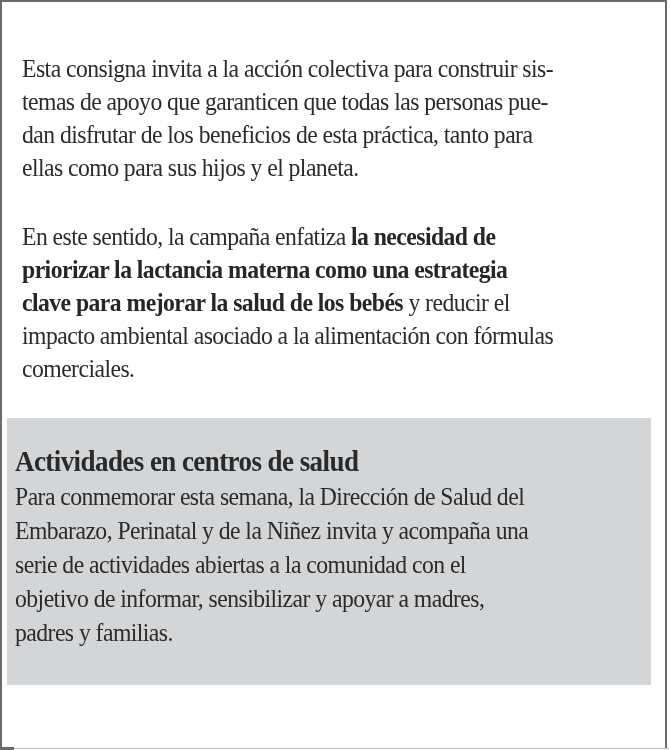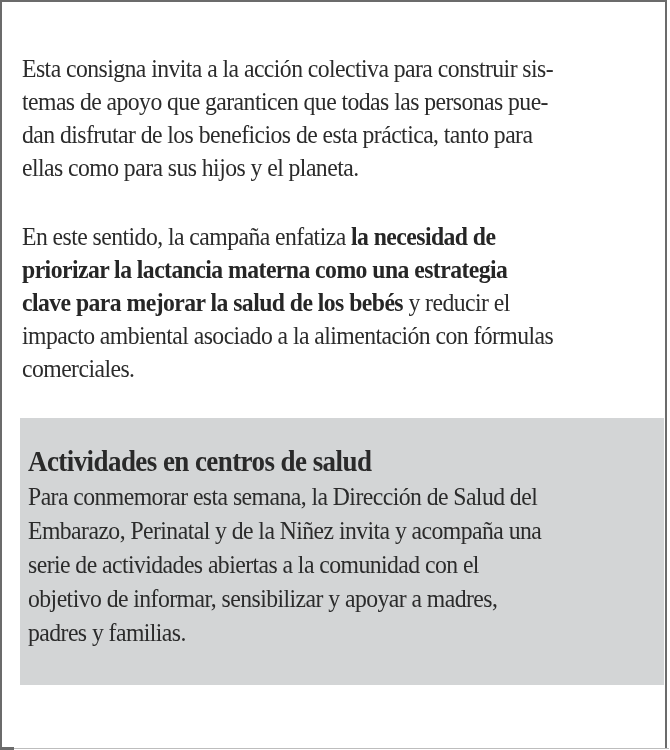--- a/index.html
+++ b/index.html
@@ -53,21 +53,21 @@
       transform-origin: left top;
       width: 690px;
     }
     .para1 { top: 52px; }
     .para2 { top: 220px; }
     .para b { font-weight: bold; color: #262626; }
     .line { display: block; white-space: nowrap; }
 
     .box {
       position: absolute;
-      left: 20px;
+      left: 7px;
       top: 418px;
       width: 644px;
       height: 267px;
       background: #d3d5d6;
     }
     .box-title {
       position: absolute;
       left: 8px;
       top: 26px;
       font-family: "Liberation Serif", "DejaVu Serif", serif;

